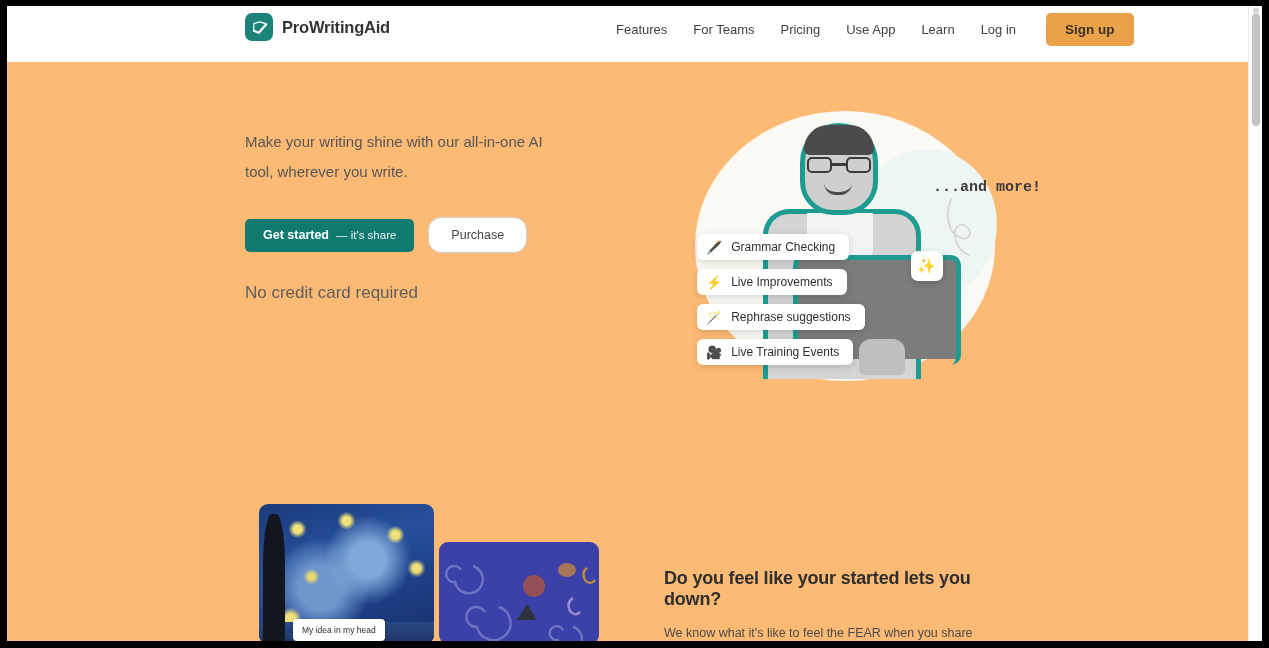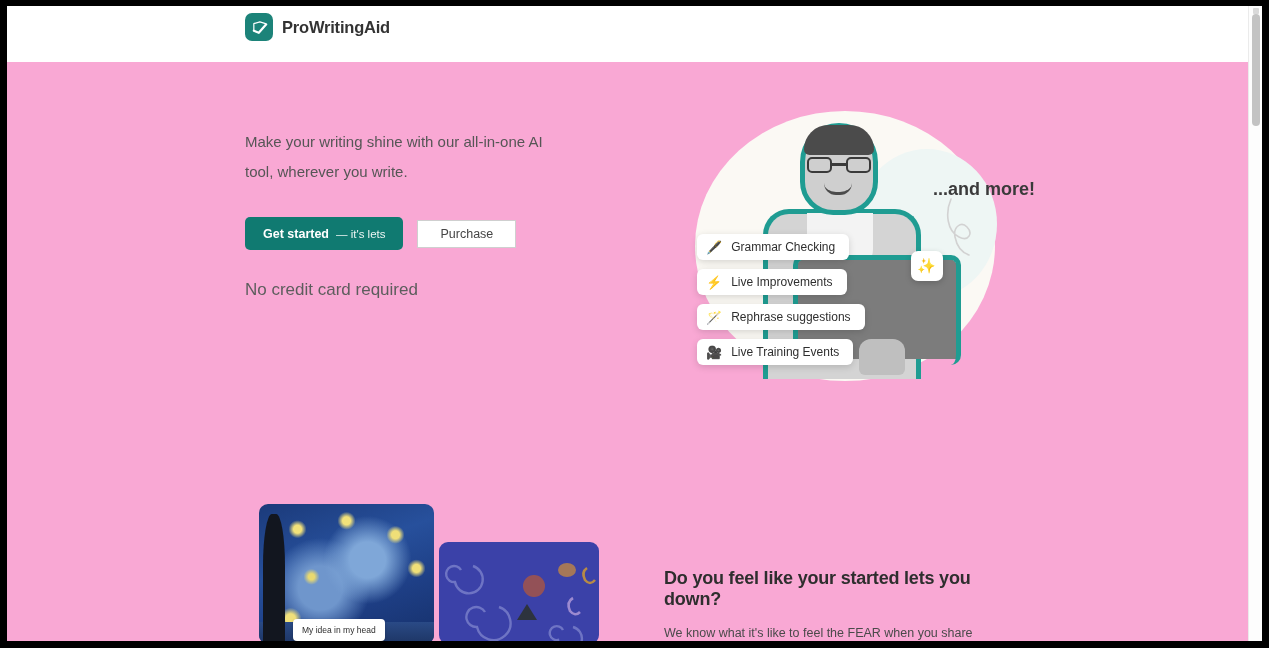--- a/index.html
+++ b/index.html
@@ -59,21 +59,21 @@
     border-radius: 1px;
   }
 
   
   #page {
     position: absolute;
     left: 0;
     top: 0;
     width: 1241px;
     height: 635px;
-    background: #f9a8d4;
+    background: #fdba74;
   }
 
   
   #header {
     position: absolute;
     left: 0; top: 0;
     width: 1241px;
     height: 56px;
     background: #ffffff;
   }
@@ -173,22 +173,22 @@
     font-family: "Liberation Sans", sans-serif;
   }
   #btn-get-started .free-note {
     font-weight: normal;
     font-size: 11.5px;
     opacity: 0.92;
   }
   #btn-purchase {
     background: #ffffff;
     border: 1px solid #cfcfcf;
-    border-radius: 0;
-    height: 28px;
+    border-radius: 13px;
+    height: 36px;
     padding: 0 22px;
     color: #454545;
     font-size: 12.5px;
     cursor: pointer;
     font-family: "Liberation Sans", sans-serif;
   }
   #no-card {
     margin-top: 30px;
     font-size: 17px;
     color: #5d5d5d;
@@ -335,24 +335,25 @@
     align-items: center;
     justify-content: center;
     font-size: 15px;
   }
 
   
   #and-more {
     position: absolute;
     left: 266px;
     top: 78px;
-    font-size: 18px;
+    font-size: 15px;
     font-weight: bold;
     color: #3a3a3a;
     white-space: nowrap;
+    font-family: Liberation Mono, monospace;
   }
   #and-more-arrow {
     position: absolute;
     left: 276px;
     top: 96px;
     width: 34px;
     height: 60px;
   }
 
   
@@ -481,29 +482,38 @@
         <a class="brand" href="#">
           <span class="brand-mark">
             <svg width="17" height="17" viewBox="0 0 24 24" aria-hidden="true">
               <path d="M4 16.5 L4 6.5 L12.5 4 L20.5 6.5 L20.5 9" fill="none" stroke="#ffffff" stroke-width="1.7" stroke-linecap="round" stroke-linejoin="round"></path>
               <path d="M4 16.5 L11 19.5 L21.5 7.5" fill="none" stroke="#ffffff" stroke-width="3.1" stroke-linecap="round" stroke-linejoin="round"></path>
             </svg>
           </span>
           <span class="brand-name">ProWritingAid</span>
         </a>
 
+        <nav id="nav">
+          <a class="nav-link" href="#">Features</a>
+          <a class="nav-link" href="#">For Teams</a>
+          <a class="nav-link" href="#">Pricing</a>
+          <a class="nav-link" href="#">Use App</a>
+          <a class="nav-link" href="#">Learn</a>
+          <a class="nav-link" href="#">Log in</a>
+          <button class="nav-cta">Sign up</button>
+        </nav>
       </div>
 
       <div id="hero-copy">
         <p id="hero-sub">Make your writing shine with our all-in-one AI tool, wherever you write.</p>
 
         <div id="hero-buttons">
           <button id="btn-get-started">
             <span>Get started</span>
-            <span class="free-note">— it's lets</span>
+            <span class="free-note">— it's share</span>
           </button>
           <button id="btn-purchase">Purchase</button>
         </div>
 
         <div id="no-card">No credit card required</div>
       </div>
 
       <div id="hero-art">
         <div id="art-blob"></div>
         <div id="art-blob2"></div>

